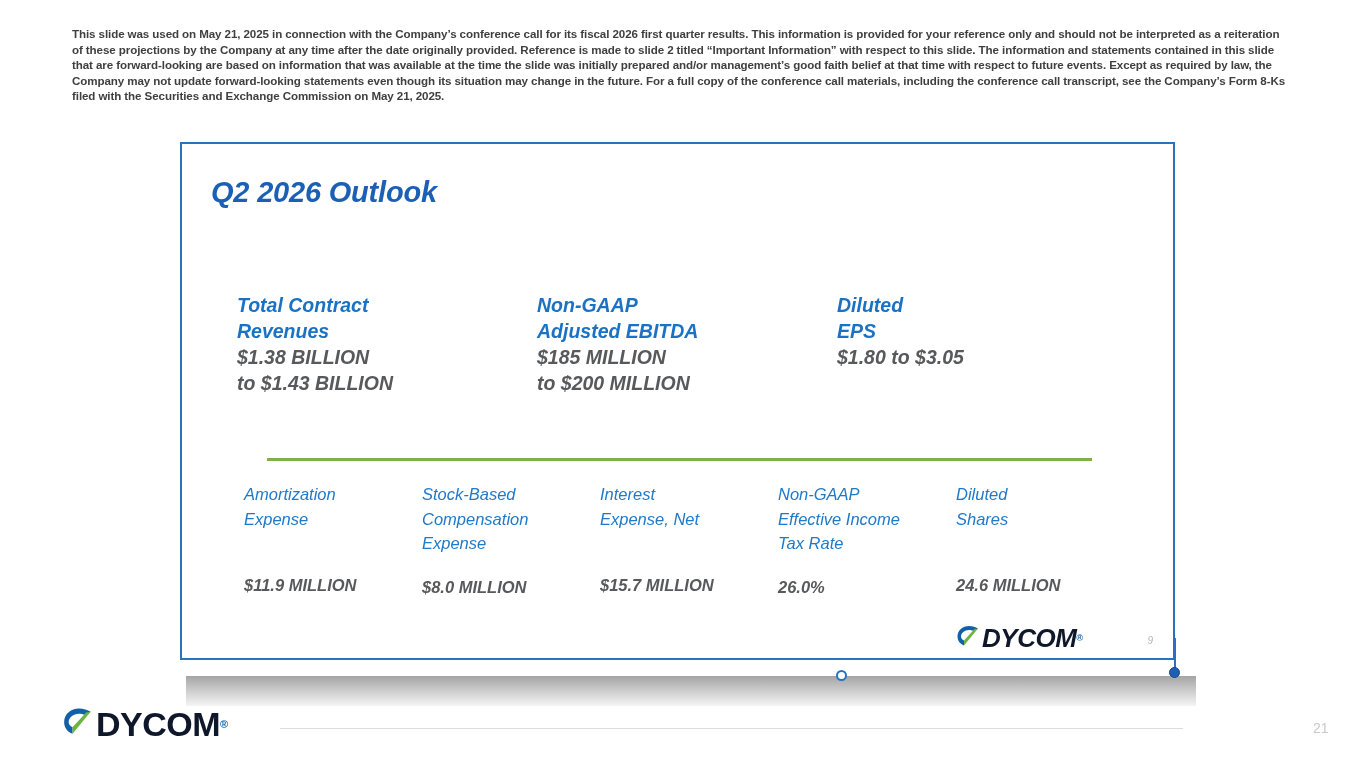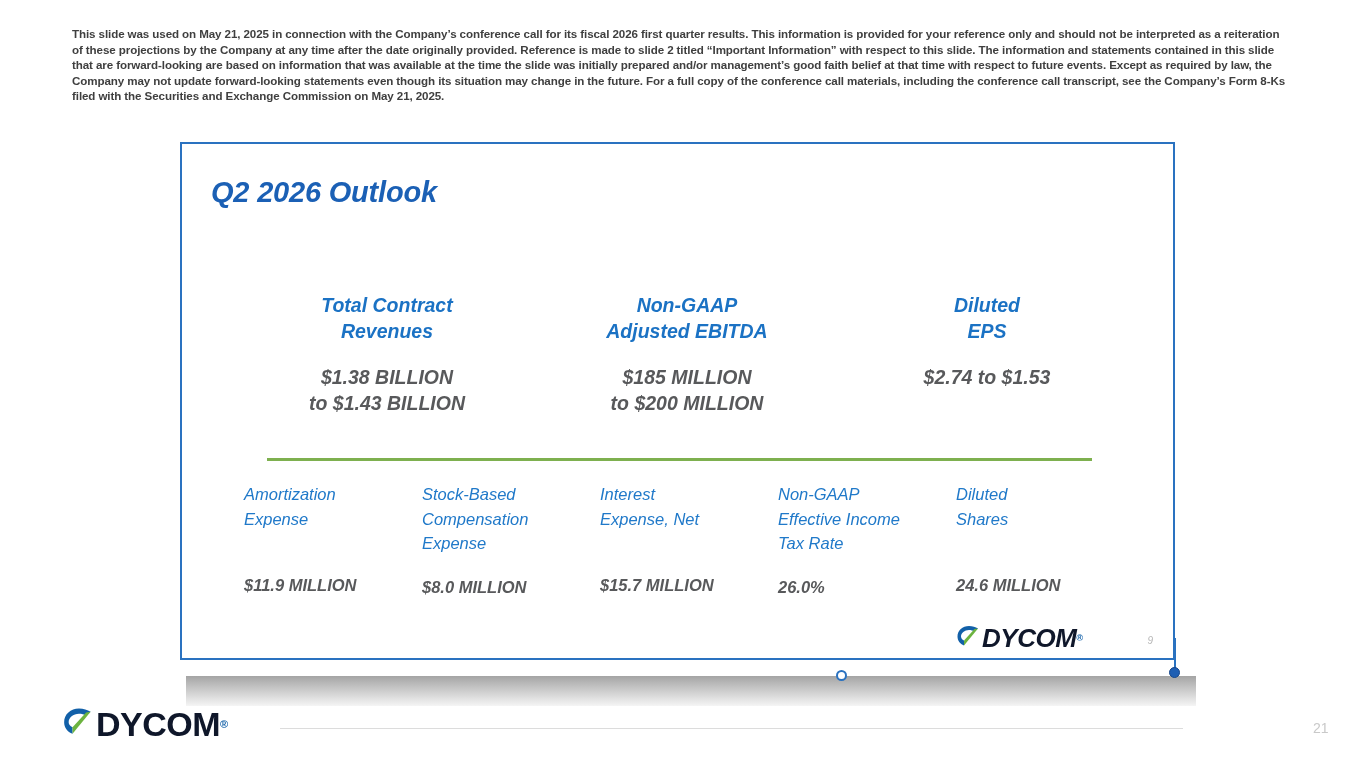--- a/index.html
+++ b/index.html
@@ -107,34 +107,33 @@
 
   
   #top-metrics {
     position: absolute;
     left: 55px;
     top: 148px;
     width: 900px;
     display: flex;
   }
   .top-col {
-    text-align: center;
+    text-align: left;
   }
   .top-col.c0 { width: 300px; }
   .top-col.c1 { width: 300px; }
   .top-col.c2 { width: 300px; }
   .top-label {
     font-size: 19.5px;
     font-weight: bold;
     color: #1b72c4;
     line-height: 26px;
     white-space: pre-line;
   }
   .top-value {
-    margin-top: 20px;
     font-size: 19.5px;
     font-weight: bold;
     color: #58595b;
     line-height: 26px;
     white-space: pre-line;
   }
 
   
   #divider {
     position: absolute;
@@ -251,21 +250,21 @@
       </div>
       <div class="top-col c1">
         <div class="top-label">Non-GAAP
 Adjusted EBITDA</div>
         <div class="top-value">$185 MILLION
 to $200 MILLION</div>
       </div>
       <div class="top-col c2">
         <div class="top-label">Diluted
 EPS</div>
-        <div class="top-value">$2.74 to $1.53</div>
+        <div class="top-value">$1.80 to $3.05</div>
       </div>
     </div>
 
     <div id="divider"></div>
 
     <div id="bottom-metrics">
       <div class="bot-col rows2">
         <div class="bot-label">Amortization
 Expense</div>
         <div class="bot-value">$11.9 MILLION</div>

